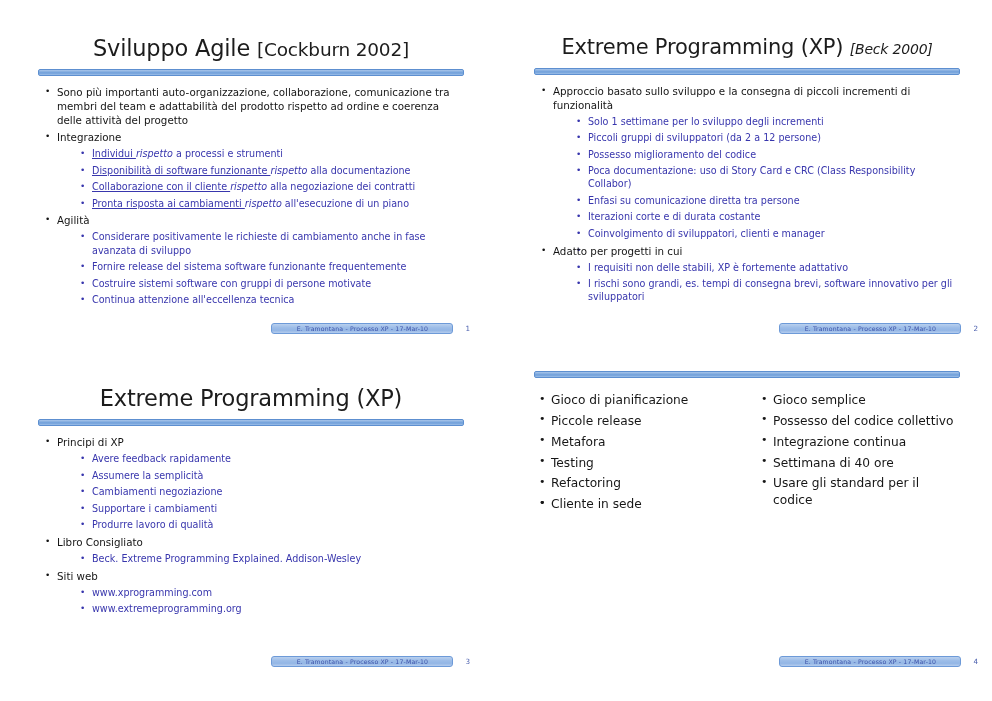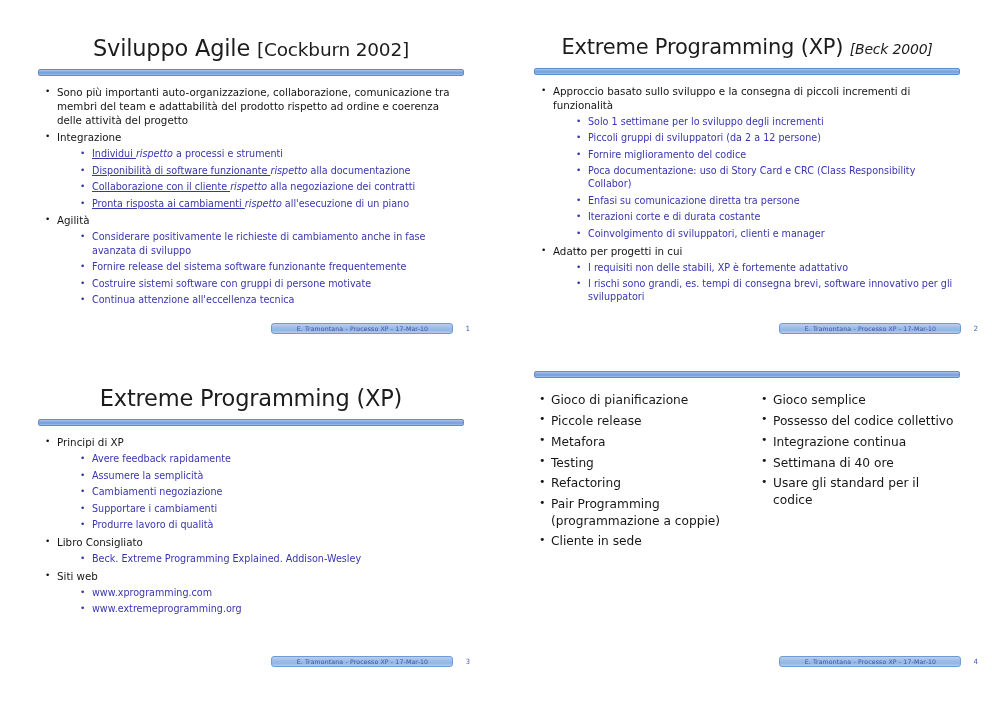--- a/index.html
+++ b/index.html
@@ -255,21 +255,21 @@
       </div>
       <div class="accent-bar"></div>
       <ul class="lvl1">
 
         <li class="b1">
           <span class="bullet-dot">•</span>
           <span>Approccio basato sullo sviluppo e la consegna di piccoli incrementi di funzionalità</span>
           <ul class="lvl2">
             <li class="b2"><span class="bullet-dot">•</span><span>Solo 1 settimane per lo sviluppo degli incrementi</span></li>
             <li class="b2"><span class="bullet-dot">•</span><span>Piccoli gruppi di sviluppatori (da 2 a 12 persone)</span></li>
-            <li class="b2"><span class="bullet-dot">•</span><span>Fornire miglioramento del codice</span></li>
+            <li class="b2"><span class="bullet-dot">•</span><span>Possesso miglioramento del codice</span></li>
             <li class="b2"><span class="bullet-dot">•</span><span>Poca documentazione: uso di Story Card e CRC (Class Responsibility Collabor)</span></li>
             <li class="b2"><span class="bullet-dot">•</span><span>Enfasi su comunicazione diretta tra persone</span></li>
             <li class="b2"><span class="bullet-dot">•</span><span>Iterazioni corte e di durata costante</span></li>
             <li class="b2"><span class="bullet-dot">•</span><span>Coinvolgimento di sviluppatori, clienti e manager</span></li>
             <li class="b2"><span class="bullet-dot">•</span></li>
           </ul>
         </li>
 
         <li class="b1">
           <span class="bullet-dot">•</span>
@@ -340,21 +340,21 @@
   <div class="slide slide-4">
     <div class="slide-inner">
       <div class="accent-bar"></div>
       <div class="two-col">
         <ul>
           <li><span class="bullet-dot">•</span><span>Gioco di pianificazione</span></li>
           <li><span class="bullet-dot">•</span><span>Piccole release</span></li>
           <li><span class="bullet-dot">•</span><span>Metafora</span></li>
           <li><span class="bullet-dot">•</span><span>Testing</span></li>
           <li><span class="bullet-dot">•</span><span>Refactoring</span></li>
-          <li><span class="bullet-dot">•</span><span>Pair Programming (programmazione a coppie)</span></li>
+          <li><span class="bullet-dot">•</span></li>
           <li><span class="bullet-dot">•</span><span>Cliente in sede</span></li>
         </ul>
         <ul>
           <li><span class="bullet-dot">•</span><span>Gioco semplice</span></li>
           <li><span class="bullet-dot">•</span><span>Possesso del codice collettivo</span></li>
           <li><span class="bullet-dot">•</span><span>Integrazione continua</span></li>
           <li><span class="bullet-dot">•</span><span>Settimana di 40 ore</span></li>
           <li><span class="bullet-dot">•</span><span>Usare gli standard per il codice</span></li>
         </ul>
       </div>

